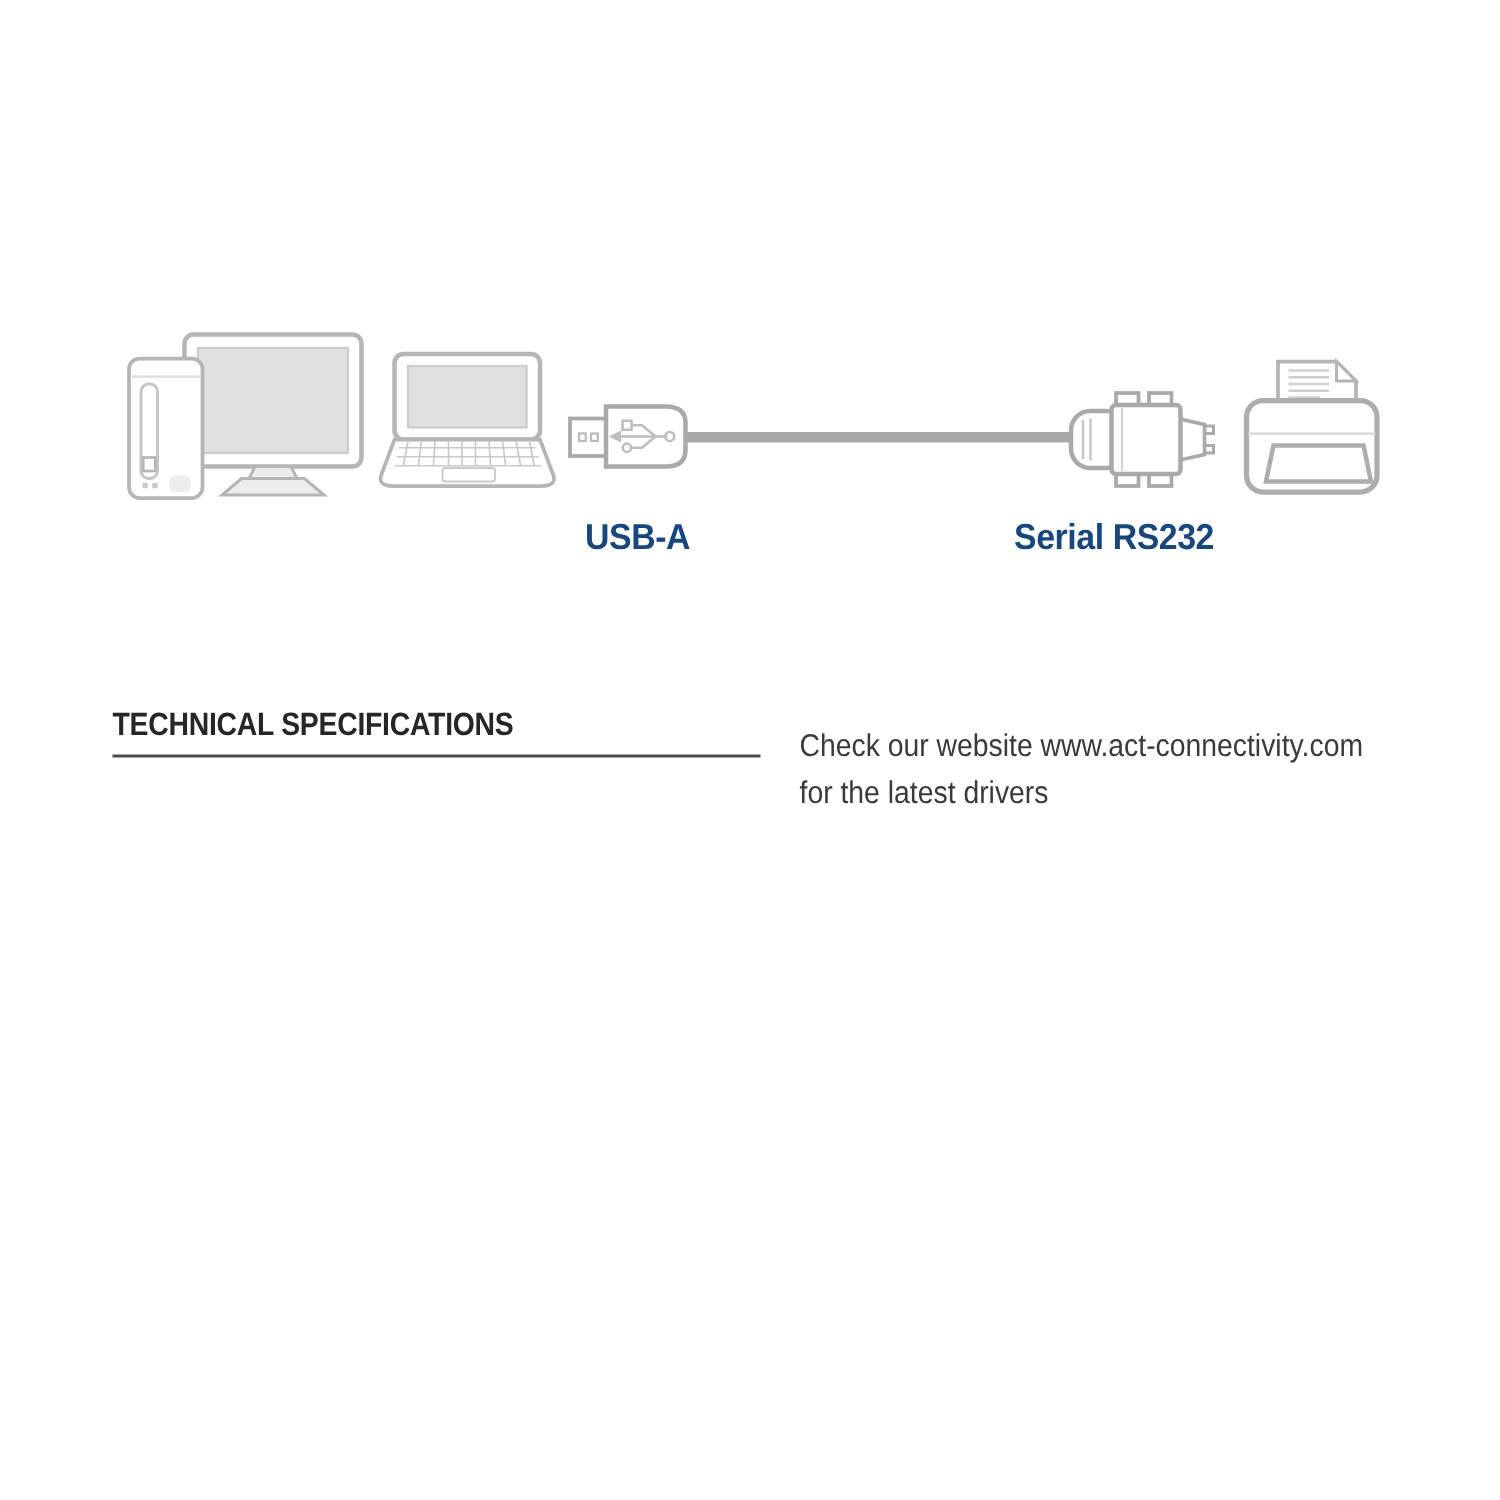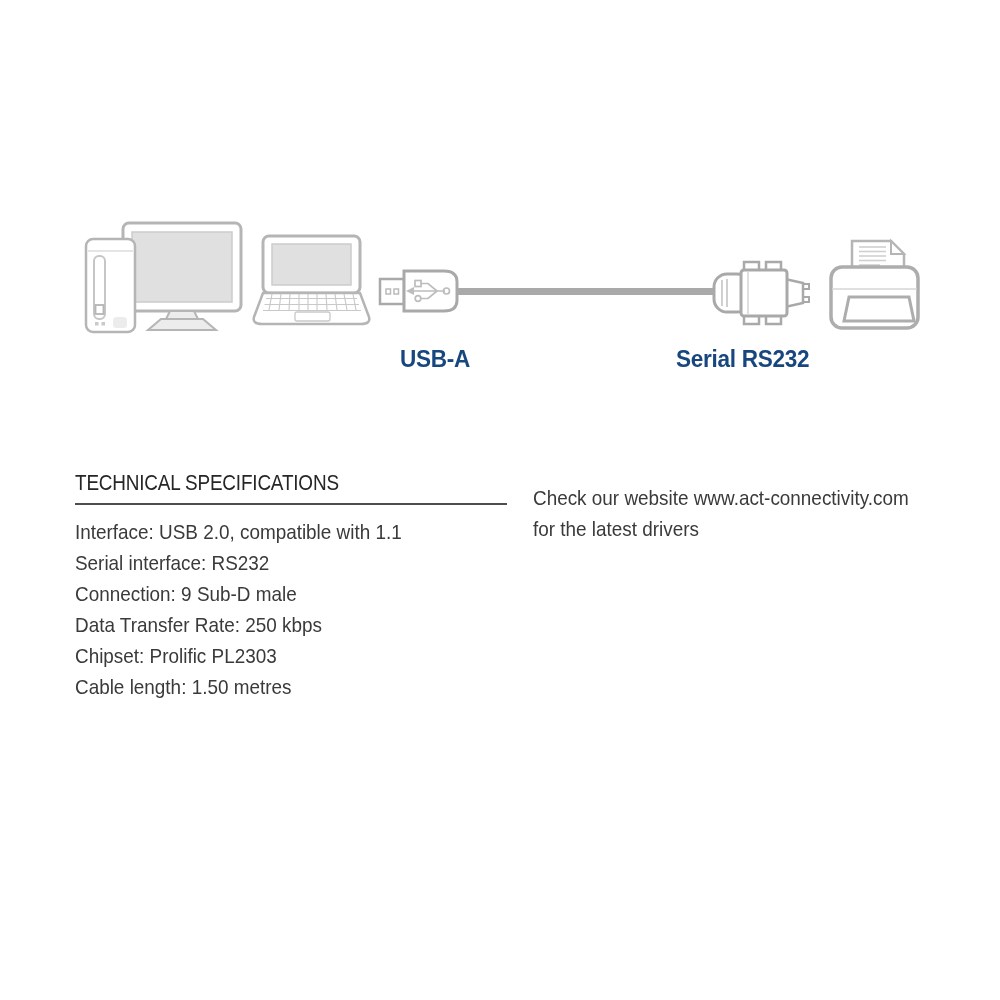--- a/index.html
+++ b/index.html
@@ -30,32 +30,32 @@
   }
   .connector-label {
     position: absolute;
     font-weight: bold;
     font-size: 24px;
     color: var(--accent);
     letter-spacing: -0.3px;
     white-space: nowrap;
   }
   .connector-label .cond { display: inline-block; transform: scaleX(0.94); transform-origin: 0 50%; }
-  .label-usb    { left: 400px; top: 345px; }
+  .label-usb    { left: 390px; top: 345px; }
   .label-serial { left: 676px; top: 345px; text-align: center; }
 
   .col {
     position: absolute;
     top: 471px;
   }
   .col-left  { left: 75px;  width: 432px; }
   .col-right { left: 533px; width: 420px; }
   .col h2 {
     font-size: 21.5px;
-    font-weight: normal;
+    font-weight: bold;
     color: var(--heading);
     letter-spacing: -0.2px;
     padding-bottom: 7px;
     border-bottom: 2px solid var(--rule);
     white-space: nowrap;
   }
   .col-right h2 { border-bottom-width: 2px; width: 392px; }
   .col h2 .cond { display: inline-block; transform: scaleX(0.88); transform-origin: 0 50%; }
   .spec-list { margin-top: 11px; }
   .spec-line {
@@ -177,28 +177,20 @@
     <span class="cond">USB-A</span>
   </div>
   <div class="connector-label label-serial">
     <span class="cond">Serial RS232</span>
   </div>
 
   <section class="col col-left">
     <h2>
       <span class="cond">TECHNICAL SPECIFICATIONS</span>
     </h2>
-    <div class="spec-list">
-        <div class="spec-line">Interface: USB 2.0, compatible with 1.1</div>
-        <div class="spec-line">Serial interface: RS232</div>
-        <div class="spec-line">Connection: 9 Sub-D male</div>
-        <div class="spec-line">Data Transfer Rate: 250 kbps</div>
-        <div class="spec-line">Chipset: Prolific PL2303</div>
-        <div class="spec-line">Cable length: 1.50 metres</div>
-      </div>
   </section>
 
   <section class="col col-right">
     <p class="drivers-text">Check our website www.act-connectivity.com
 for the latest drivers</p>
   </section>
 
 </div>
 
 </body></html>

